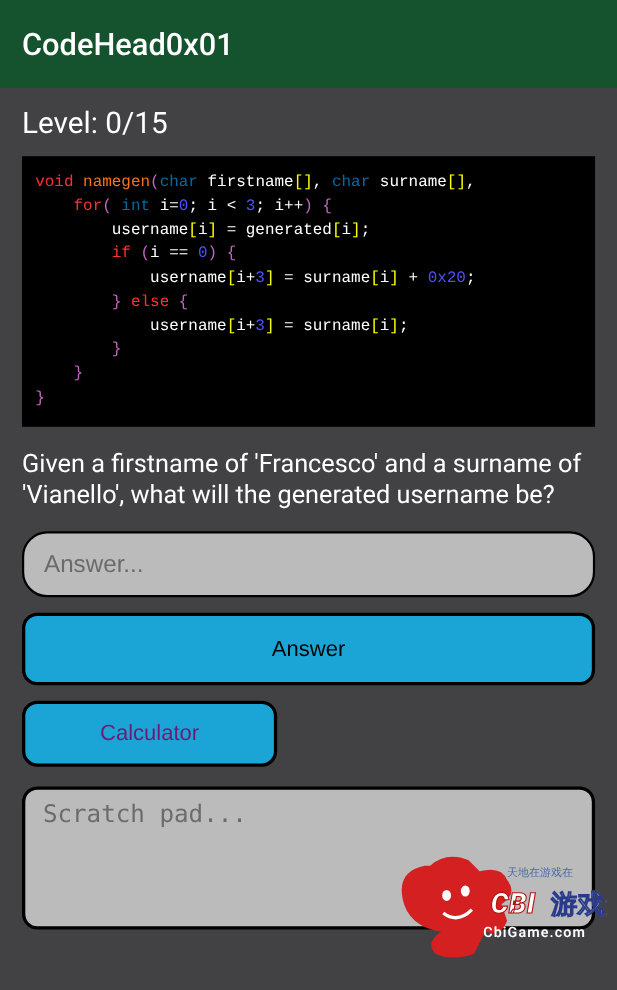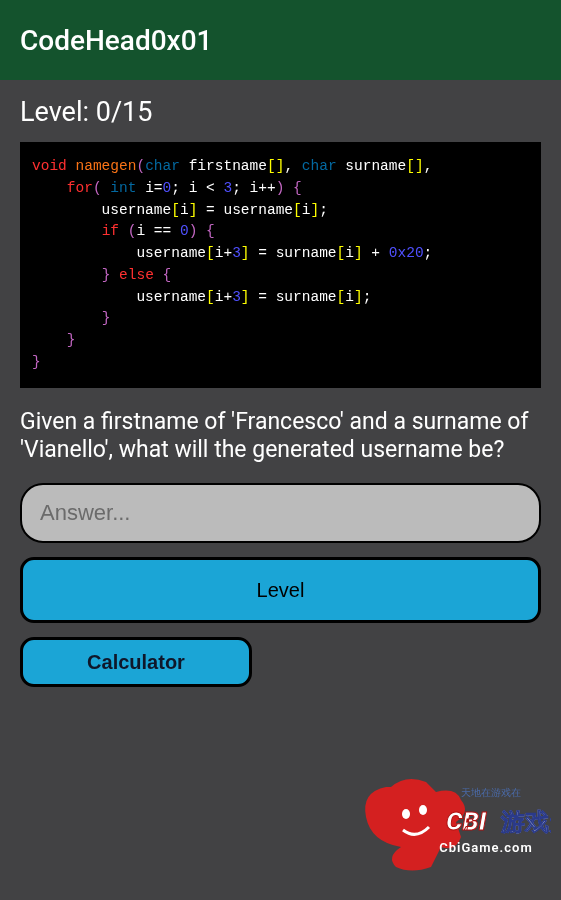--- a/index.html
+++ b/index.html
@@ -93,27 +93,27 @@
       border-radius: 23px;
       border: 2px solid #000;
       background: #bbb;
       padding: 0 18px;
       font-size: 21px;
       color: #6e6e6e;
     }
     .convert-input::placeholder { color: #6b6b6b; }
     .calc-btn {
       width: 232px;
-      height: 50px;
+      height: 60px;
       border-radius: 14px;
       border: 3px solid #000;
       background: #1ba5d6;
-      color: #0f172a;
+      color: #701a75;
       font-size: 20px;
-      font-weight: 700;
+      font-weight: 400;
       cursor: pointer;
       margin-top: -6px;
     }
     .scratch {
       width: 100%;
       height: 130px;
       border-radius: 14px;
       border: 3px solid #000;
       background: #bbb;
       padding: 10px 16px;
@@ -134,40 +134,41 @@
 
 <div class="header">
   <span>CodeHead0x01</span>
 </div>
 
 <div class="content">
   <div class="level">Level: 0/15</div>
 
   <div class="code-block" id="code-block"><span class="kw">void </span><span class="fn">namegen</span><span class="br">(</span><span class="ty">char </span><span class="id">firstname</span><span class="sq">[]</span><span class="id">, </span><span class="ty">char </span><span class="id">surname</span><span class="sq">[]</span><span class="id">, </span>
 <span class="id">    </span><span class="kw">for</span><span class="br">(</span><span class="ty"> int </span><span class="id">i</span><span class="op">=</span><span class="num">0</span><span class="id">; i &lt; </span><span class="num">3</span><span class="id">; i++</span><span class="br">) {</span>
-<span class="id">        username</span><span class="sq">[</span><span class="id">i</span><span class="sq">]</span><span class="id"> = username</span><span class="sq">[</span><span class="id">i</span><span class="sq">]</span><span class="id">;</span>
+<span class="id">        username</span><span class="sq">[</span><span class="id">i</span><span class="sq">]</span><span class="id"> = generated</span><span class="sq">[</span><span class="id">i</span><span class="sq">]</span><span class="id">;</span>
 <span class="id">        </span><span class="kw">if </span><span class="br">(</span><span class="id">i == </span><span class="num">0</span><span class="br">) {</span>
 <span class="id">            username</span><span class="sq">[</span><span class="id">i+</span><span class="num">3</span><span class="sq">]</span><span class="id"> = surname</span><span class="sq">[</span><span class="id">i</span><span class="sq">]</span><span class="id"> + </span><span class="num">0x20</span><span class="id">;</span>
 <span class="id">        </span><span class="br">}</span><span class="kw"> else </span><span class="br">{</span>
 <span class="id">            username</span><span class="sq">[</span><span class="id">i+</span><span class="num">3</span><span class="sq">]</span><span class="id"> = surname</span><span class="sq">[</span><span class="id">i</span><span class="sq">]</span><span class="id">;</span>
 <span class="id">        </span><span class="br">}</span>
 <span class="id">    </span><span class="br">}</span>
 <span class="br">}</span>
 </div>
 
   <div class="question">Given a firstname of 'Francesco' and a surname of 'Vianello', what will the generated username be?</div>
 
   <input class="answer-input" type="text" placeholder="Answer..." style="">
 
-  <button class="submit-btn">Level</button>
+  <button class="submit-btn">Answer</button>
 
   <div class="row">
     <button class="calc-btn">Calculator</button>
   </div>
 
+  <textarea class="scratch" placeholder="Scratch pad..." style=""></textarea>
 </div>
 
 <svg class="watermark" width="210" height="130" viewBox="0 0 210 130">
   <g>
     <path d="M 45 35 Q 20 40 25 65 Q 30 90 60 95 Q 45 105 55 115 Q 70 122 90 115 L 100 95 Q 115 100 120 85 L 115 70 Q 130 60 120 48 Q 115 35 95 40 L 85 30 Q 65 22 50 35 Z" fill="#d42020"></path>
     <ellipse cx="65" cy="62" rx="4" ry="5" fill="#fff"></ellipse>
     <ellipse cx="82" cy="58" rx="4" ry="5" fill="#fff"></ellipse>
     <path d="M 62 78 Q 75 88 88 75" stroke="#fff" stroke-width="3" fill="none"></path>
   </g>
   <text x="150" y="44" font-size="10" fill="#4a6aa8" text-anchor="middle">天地在游戏在</text>

